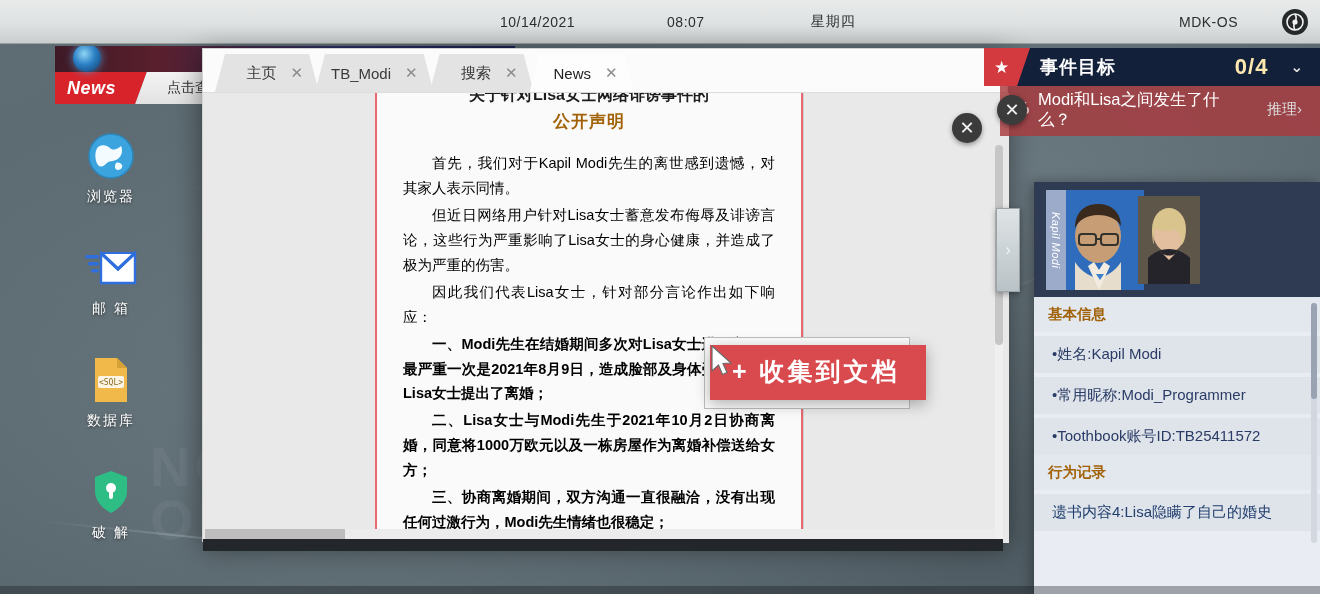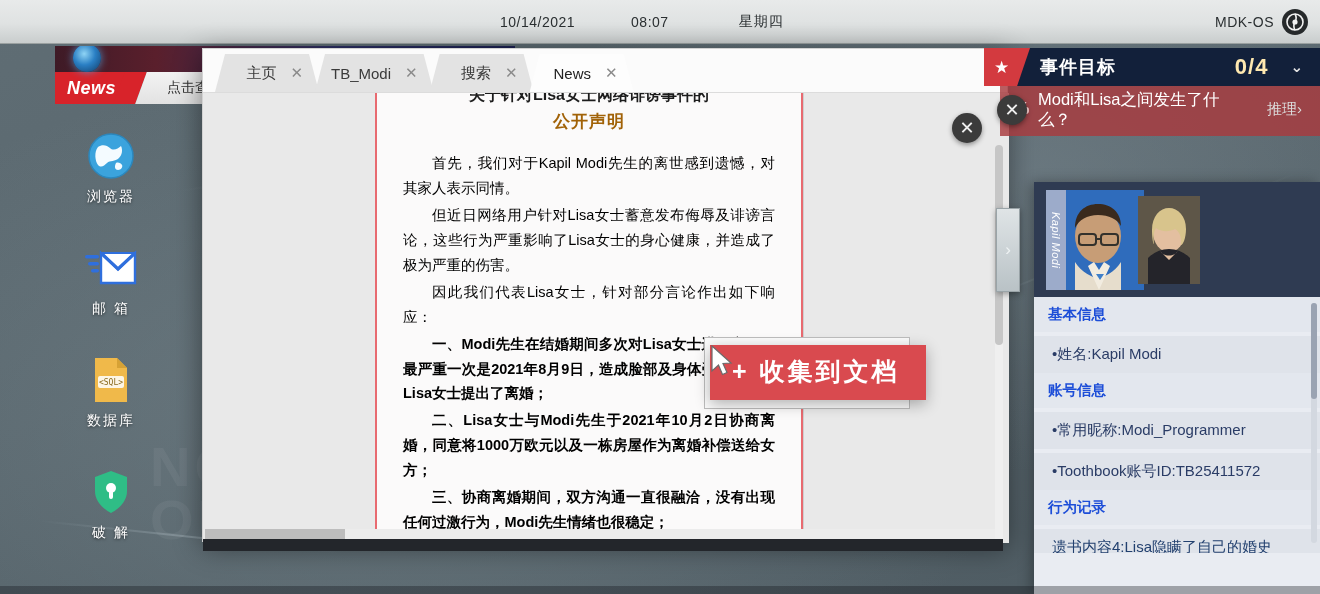--- a/index.html
+++ b/index.html
@@ -37,20 +37,21 @@
   }
 
   
   .sysbar {
     position: absolute; left: 0; top: 0; width: 1320px; height: 44px;
     background: linear-gradient(180deg, #e8eaea 0%, #dfe2e2 55%, #c9cdcd 100%);
     border-bottom: 1px solid #9aa0a0;
     display: flex; align-items: center;
     color: #2a2f31;
     font-size: 14px;
+    gap: 36px;
   }
   .sysbar .spacer { flex: 1; }
   .sysbar .date { margin-left: 500px; letter-spacing: .5px; }
   .sysbar .time { margin-left: 56px; letter-spacing: .5px; }
   .sysbar .weekday { margin-left: 70px; letter-spacing: 1px; }
   .sysbar .osname { margin-right: 8px; font-size: 14px; letter-spacing: .5px; }
   .sysbar .oslogo {
     width: 26px; height: 26px; border-radius: 50%;
     background: #26292b; margin-right: 12px;
     display: flex; align-items: center; justify-content: center;
@@ -307,21 +308,21 @@
     overflow: hidden;
   }
 
   .char-list {
     position: relative;
     height: 256px; overflow: hidden;
     padding: 0;
   }
   .sect-head {
     background: #e3e7ee;
-    font-size: 14.5px; font-weight: 700; color: #1d4ed8;
+    font-size: 14.5px; font-weight: 700; color: #a16207;
     padding: 8px 0 8px 14px;
   }
   .sect-item {
     background: #dfe3ea;
     font-size: 15px; color: #2a3c66;
     padding: 9px 0 9px 18px;
     margin-top: 4px;
     white-space: nowrap; overflow: hidden;
   }
   .sect-item.blue { color: #22406f; }
@@ -546,21 +547,20 @@
           <path d="M10 62c6-6 13-9 21-9s15 3 21 9v26H10z" fill="#24242a"></path>
           <path d="M22 55c4 6 14 6 18 0l-9 9z" fill="#e3bfa0"></path>
         </svg>
       </div>
     </div>
 
     <div class="char-list">
       <div class="sect-head">基本信息</div>
       <div class="sect-item">•姓名:Kapil Modi</div>
 
-      <div class="sect-head">账号信息</div>
       <div class="sect-item">•常用昵称:Modi_Programmer</div>
       <div class="sect-item">•Toothbook账号ID:TB25411572</div>
 
       <div class="sect-head">行为记录</div>
       <div class="sect-item blue">遗书内容4:Lisa隐瞒了自己的婚史</div>
 
       <div class="panel-scroll">
         <div class="thumb"></div>
       </div>
     </div>

